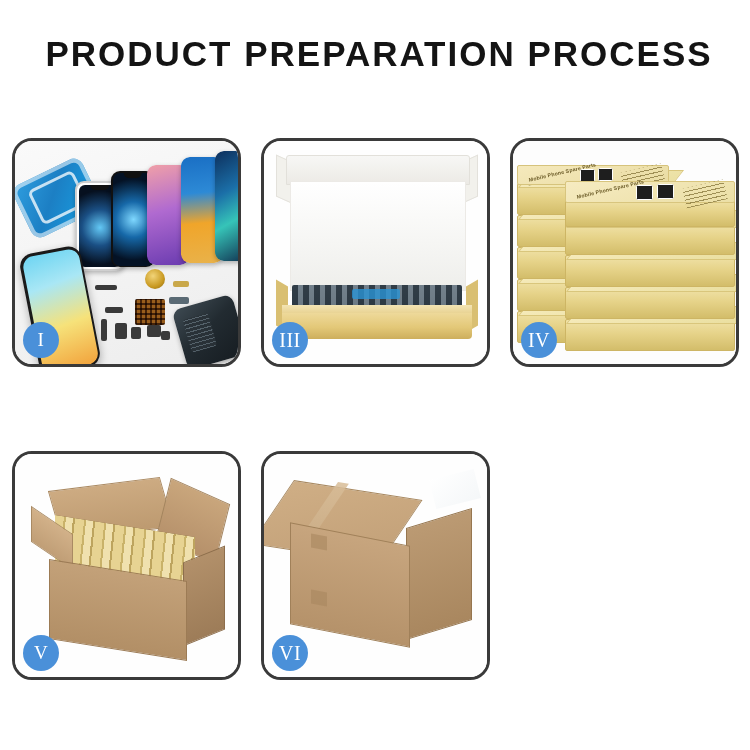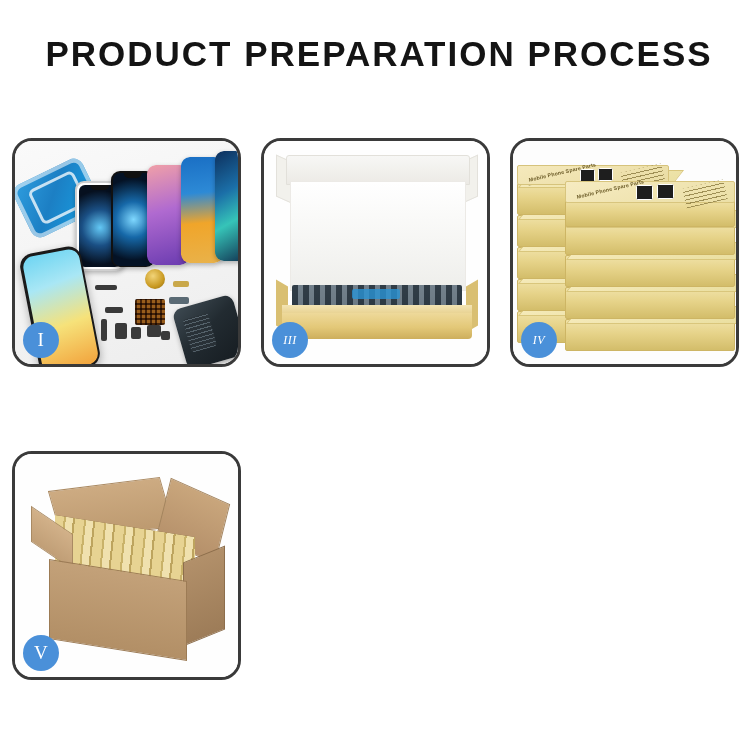--- a/index.html
+++ b/index.html
@@ -53,21 +53,21 @@
     width:36px;height:36px;border-radius:50%;
     background:#4a90d9;
     color:#ffffff;
     display:flex;align-items:center;justify-content:center;
     font-family:"Liberation Serif", serif;
     font-size:19px;letter-spacing:.5px;
     left:8px;bottom:6px;
     z-index:6;
     box-shadow:0 0 0 0 rgba(0,0,0,0);
   }
-  .badge.small{font-size:12px;font-style:italic;}
+  .badge.small{font-size:20px;}
 
   
   .p1{background:linear-gradient(160deg,#fafafa 0%,#f2f2f2 60%,#ededed 100%);}
   .adh{ 
     position:absolute;left:4px;top:28px;width:76px;height:58px;
     background:linear-gradient(135deg,#2f9fe0 0%,#1c7fc4 45%,#17a5e8 100%);
     border-radius:10px;
     transform:rotate(-26deg);
     box-shadow:inset 0 0 0 4px rgba(255,255,255,.55);
   }
@@ -438,15 +438,30 @@
             <div class="inner-boxes"></div>
           </div>
           <div class="flap-left"></div>
           <div class="carton-side"></div>
           <div class="carton-front"></div>
         </div>
       </div>
       <div class="badge">V</div>
     </div>
 
+    <div class="panel">
+      <div class="panel-inner p6">
+        <div class="sealed">
+          <div class="s-wrap"></div>
+          <div class="s-top"></div>
+          <div class="s-tape"></div>
+          <div class="s-side"></div>
+          <div class="s-front">
+            <div class="s-tab" style="left:20px;top:6px;width:16px;height:14px;"></div>
+            <div class="s-tab" style="left:20px;top:62px;width:16px;height:14px;"></div>
+          </div>
+        </div>
+      </div>
+      <div class="badge small">VI</div>
+    </div>
 
   </div>
 </div>
 
 </body></html>

